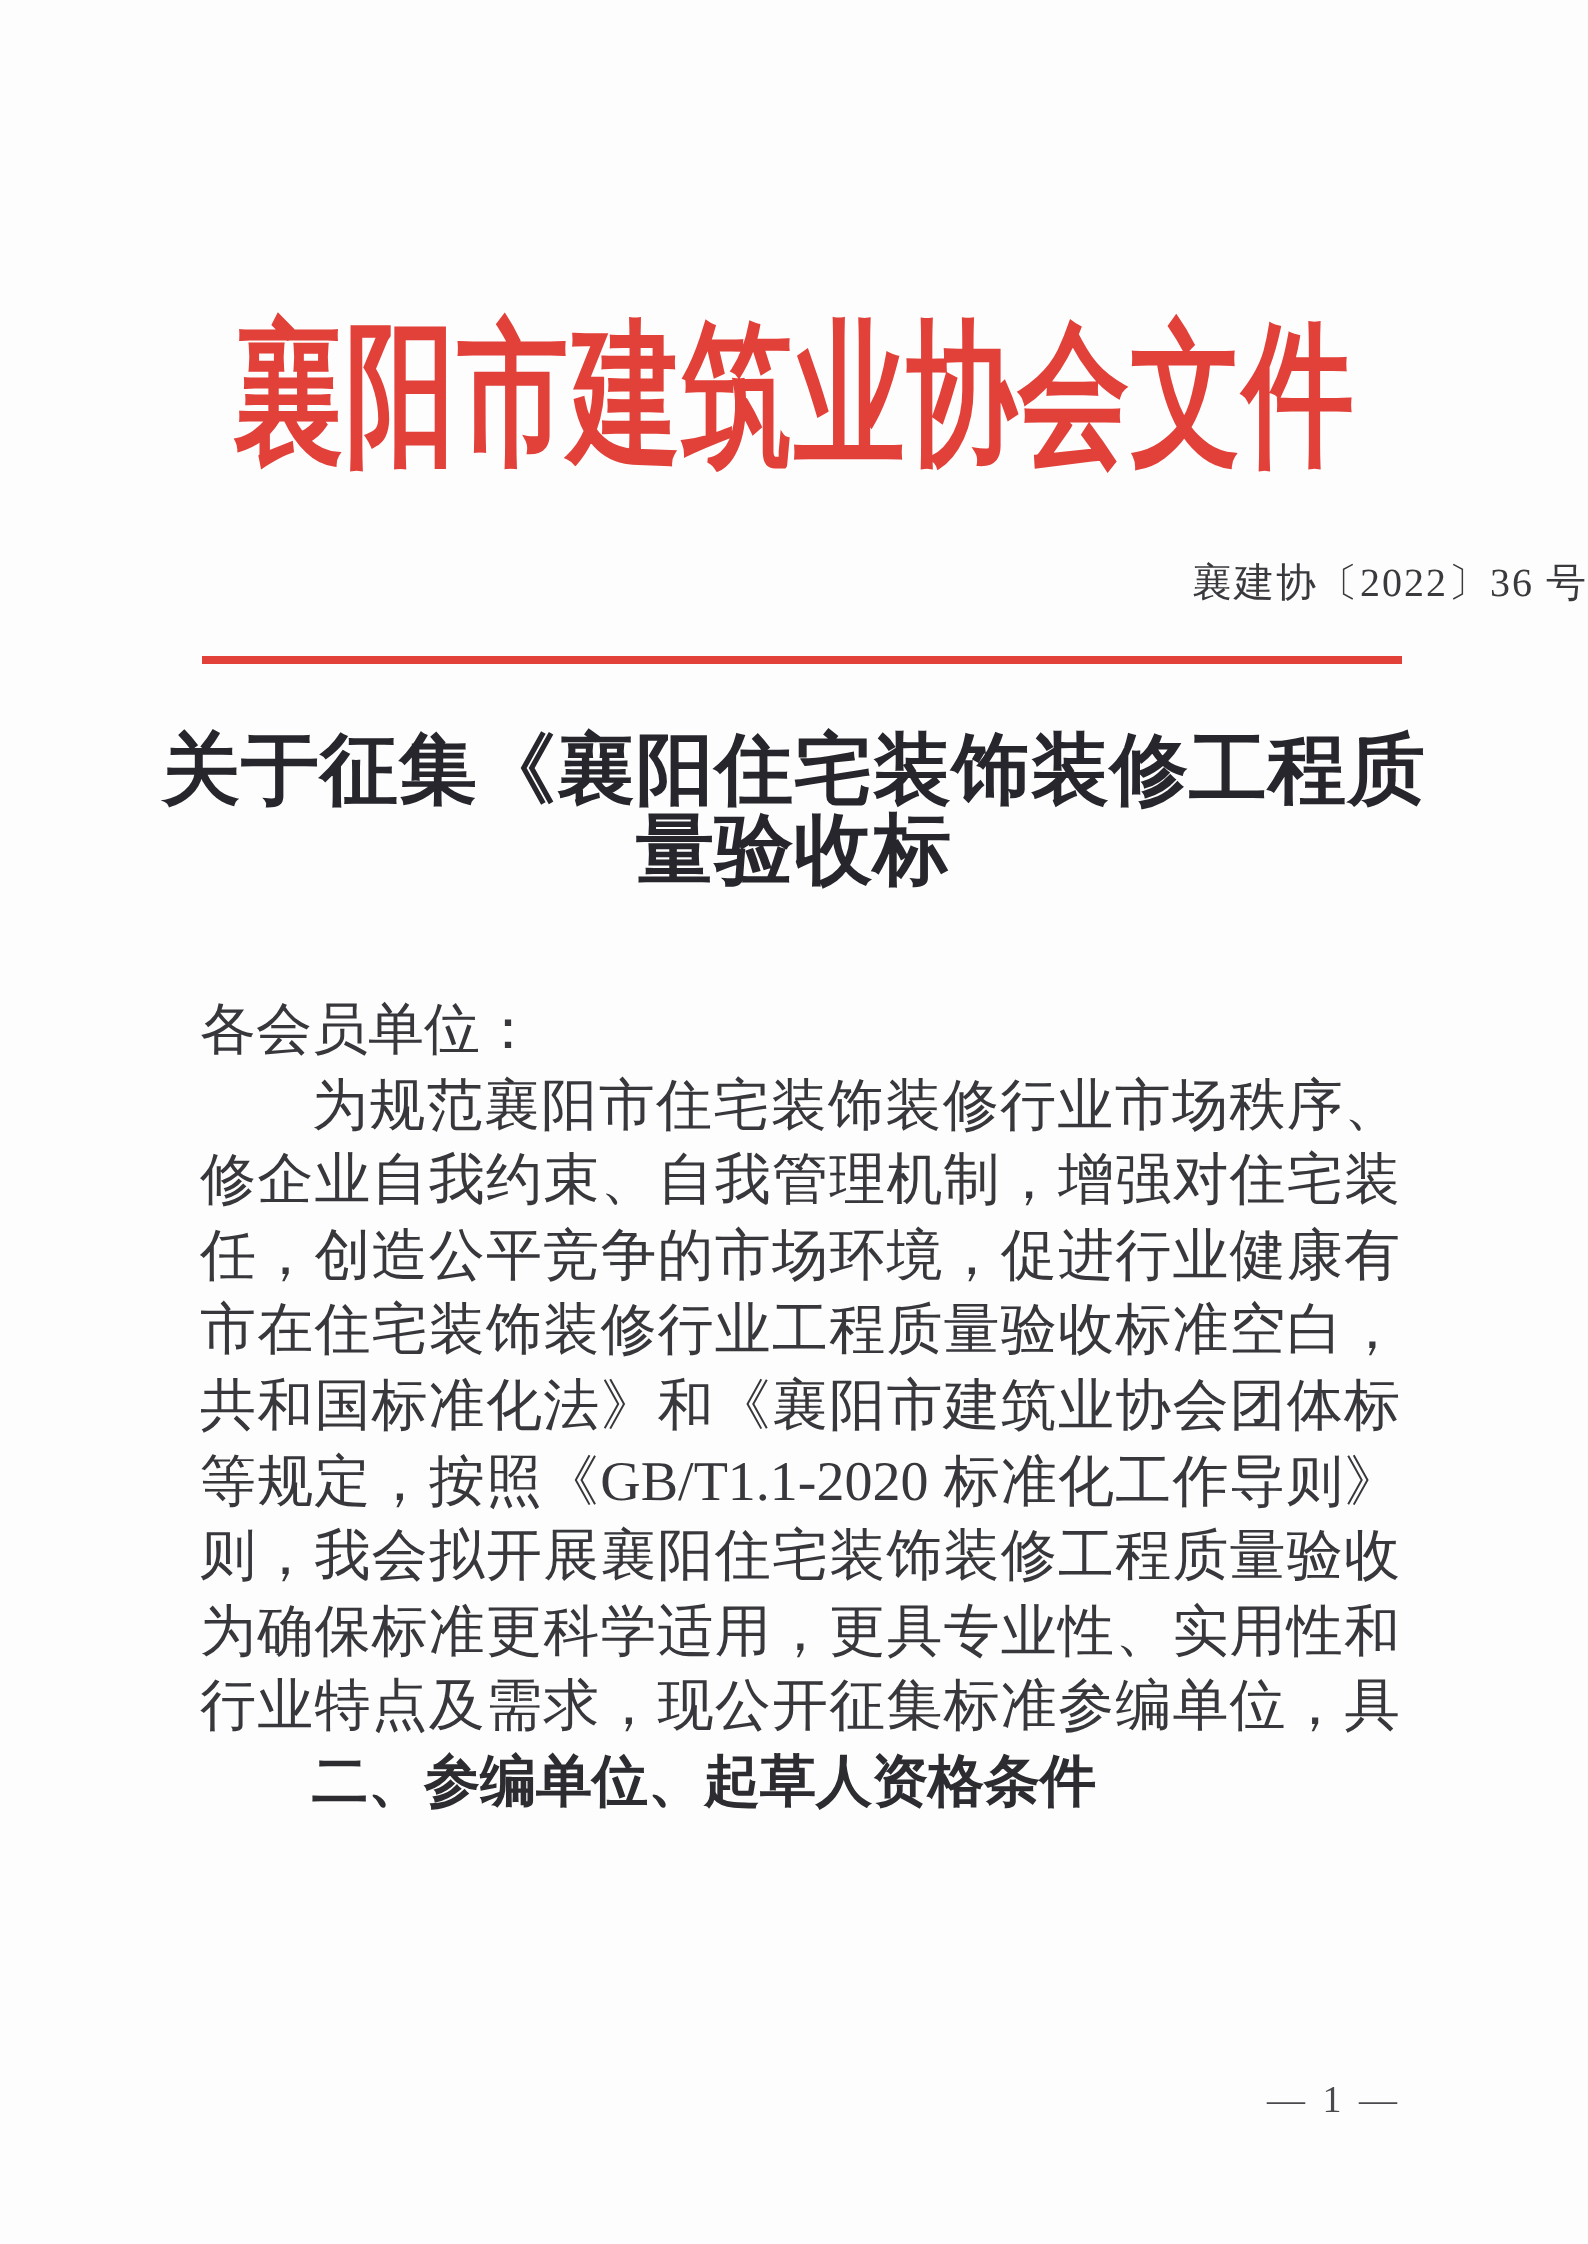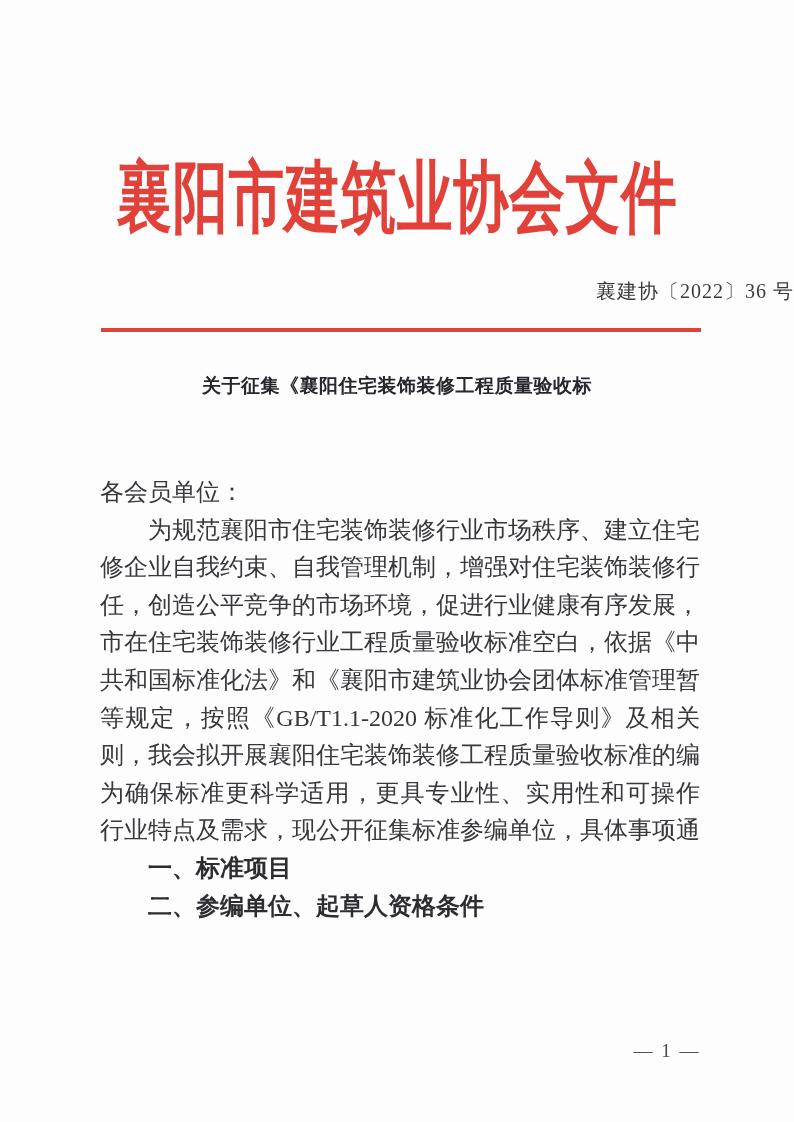--- a/index.html
+++ b/index.html
@@ -57,32 +57,32 @@
     background: var(--accent, #e2413a);
   }
   
   .notice-title {
     position: absolute;
     top: 366px;
     left: 62px;
     width: 670px;
     text-align: center;
     font-weight: bold;
-    font-size: 19px;
+    font-size: 39px;
     line-height: 40px;
     color: #26262c;
     letter-spacing: 0.5px;
   }
   
   .body-block {
     position: absolute;
-    top: 474px;
+    top: 497px;
     left: 100px;
     width: 600px;
-    font-size: 24px;
+    font-size: 28px;
     color: #37373c;
   }
   .line {
     height: 37.6px;
     line-height: 37.6px;
     white-space: nowrap;
   }
   .line.just {
     white-space: normal;
     text-align: justify;
@@ -131,19 +131,18 @@
     <div class="line">各会员单位：</div>
     <div class="line just indent">为规范襄阳市住宅装饰装修行业市场秩序、建立住宅装饰装</div>
     <div class="line just">修企业自我约束、自我管理机制，增强对住宅装饰装修行业的信</div>
     <div class="line just">任，创造公平竞争的市场环境，促进行业健康有序发展，填补我</div>
     <div class="line just">市在住宅装饰装修行业工程质量验收标准空白，依据《中华人民</div>
     <div class="line just">共和国标准化法》和《襄阳市建筑业协会团体标准管理暂行办法》</div>
     <div class="line just">等规定，按照《GB/T1.1-2020 标准化工作导则》及相关编制规</div>
     <div class="line just">则，我会拟开展襄阳住宅装饰装修工程质量验收标准的编制工作。</div>
     <div class="line just">为确保标准更科学适用，更具专业性、实用性和可操作性，贴近</div>
     <div class="line just">行业特点及需求，现公开征集标准参编单位，具体事项通知如下：</div>
-    <div class="line indent bold">一、标准项目</div>
     <div class="line indent bold">二、参编单位、起草人资格条件</div>
   </div>
 
   <div class="page-number">— 1 —</div>
 
 </div>
 
 </body></html>

